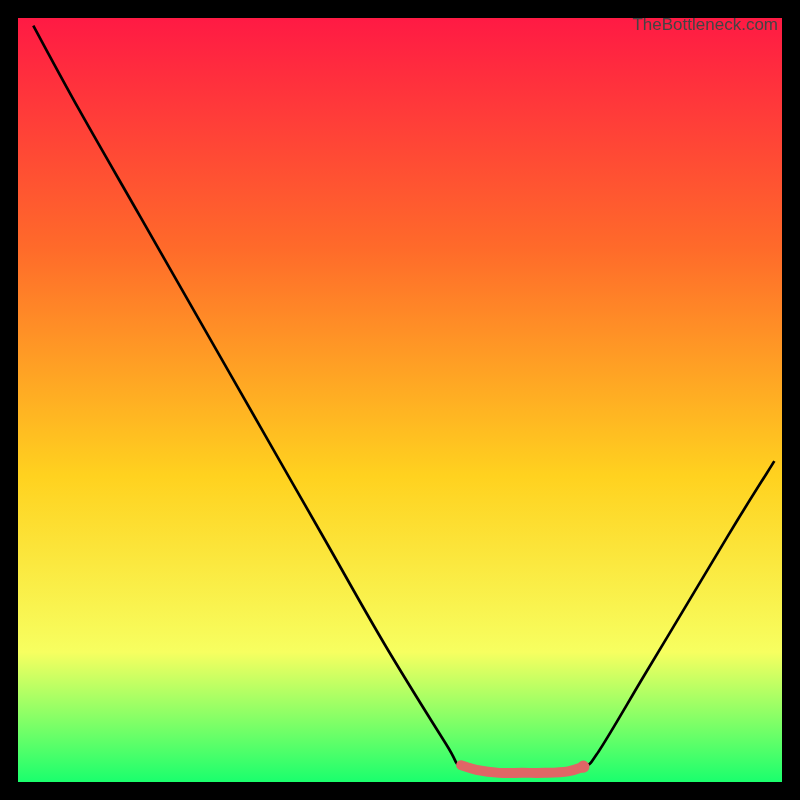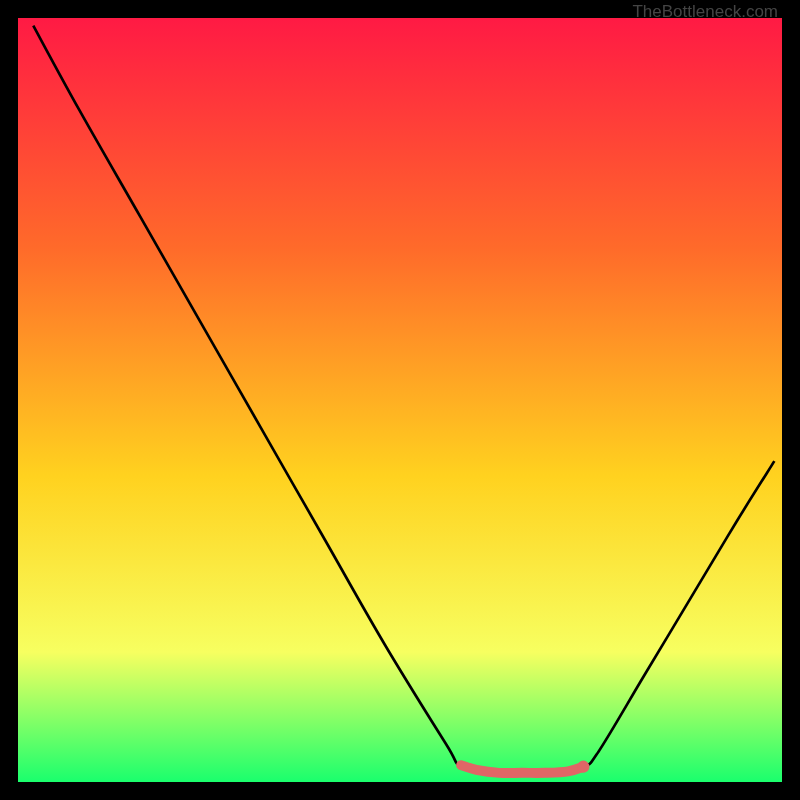--- a/index.html
+++ b/index.html
@@ -14,21 +14,21 @@
   .frame {
     position: absolute;
     left: 18px;
     top: 18px;
     width: 764px;
     height: 764px;
     background: #000;
   }
   .watermark {
     position: absolute;
-    top: 2px;
+    top: 15px;
     right: 22px;
     color: #444;
     font-size: 17px;
     z-index: 5;
     font-weight: 500;
   }
   svg.plot {
     display: block;
     width: 764px;
     height: 764px;

